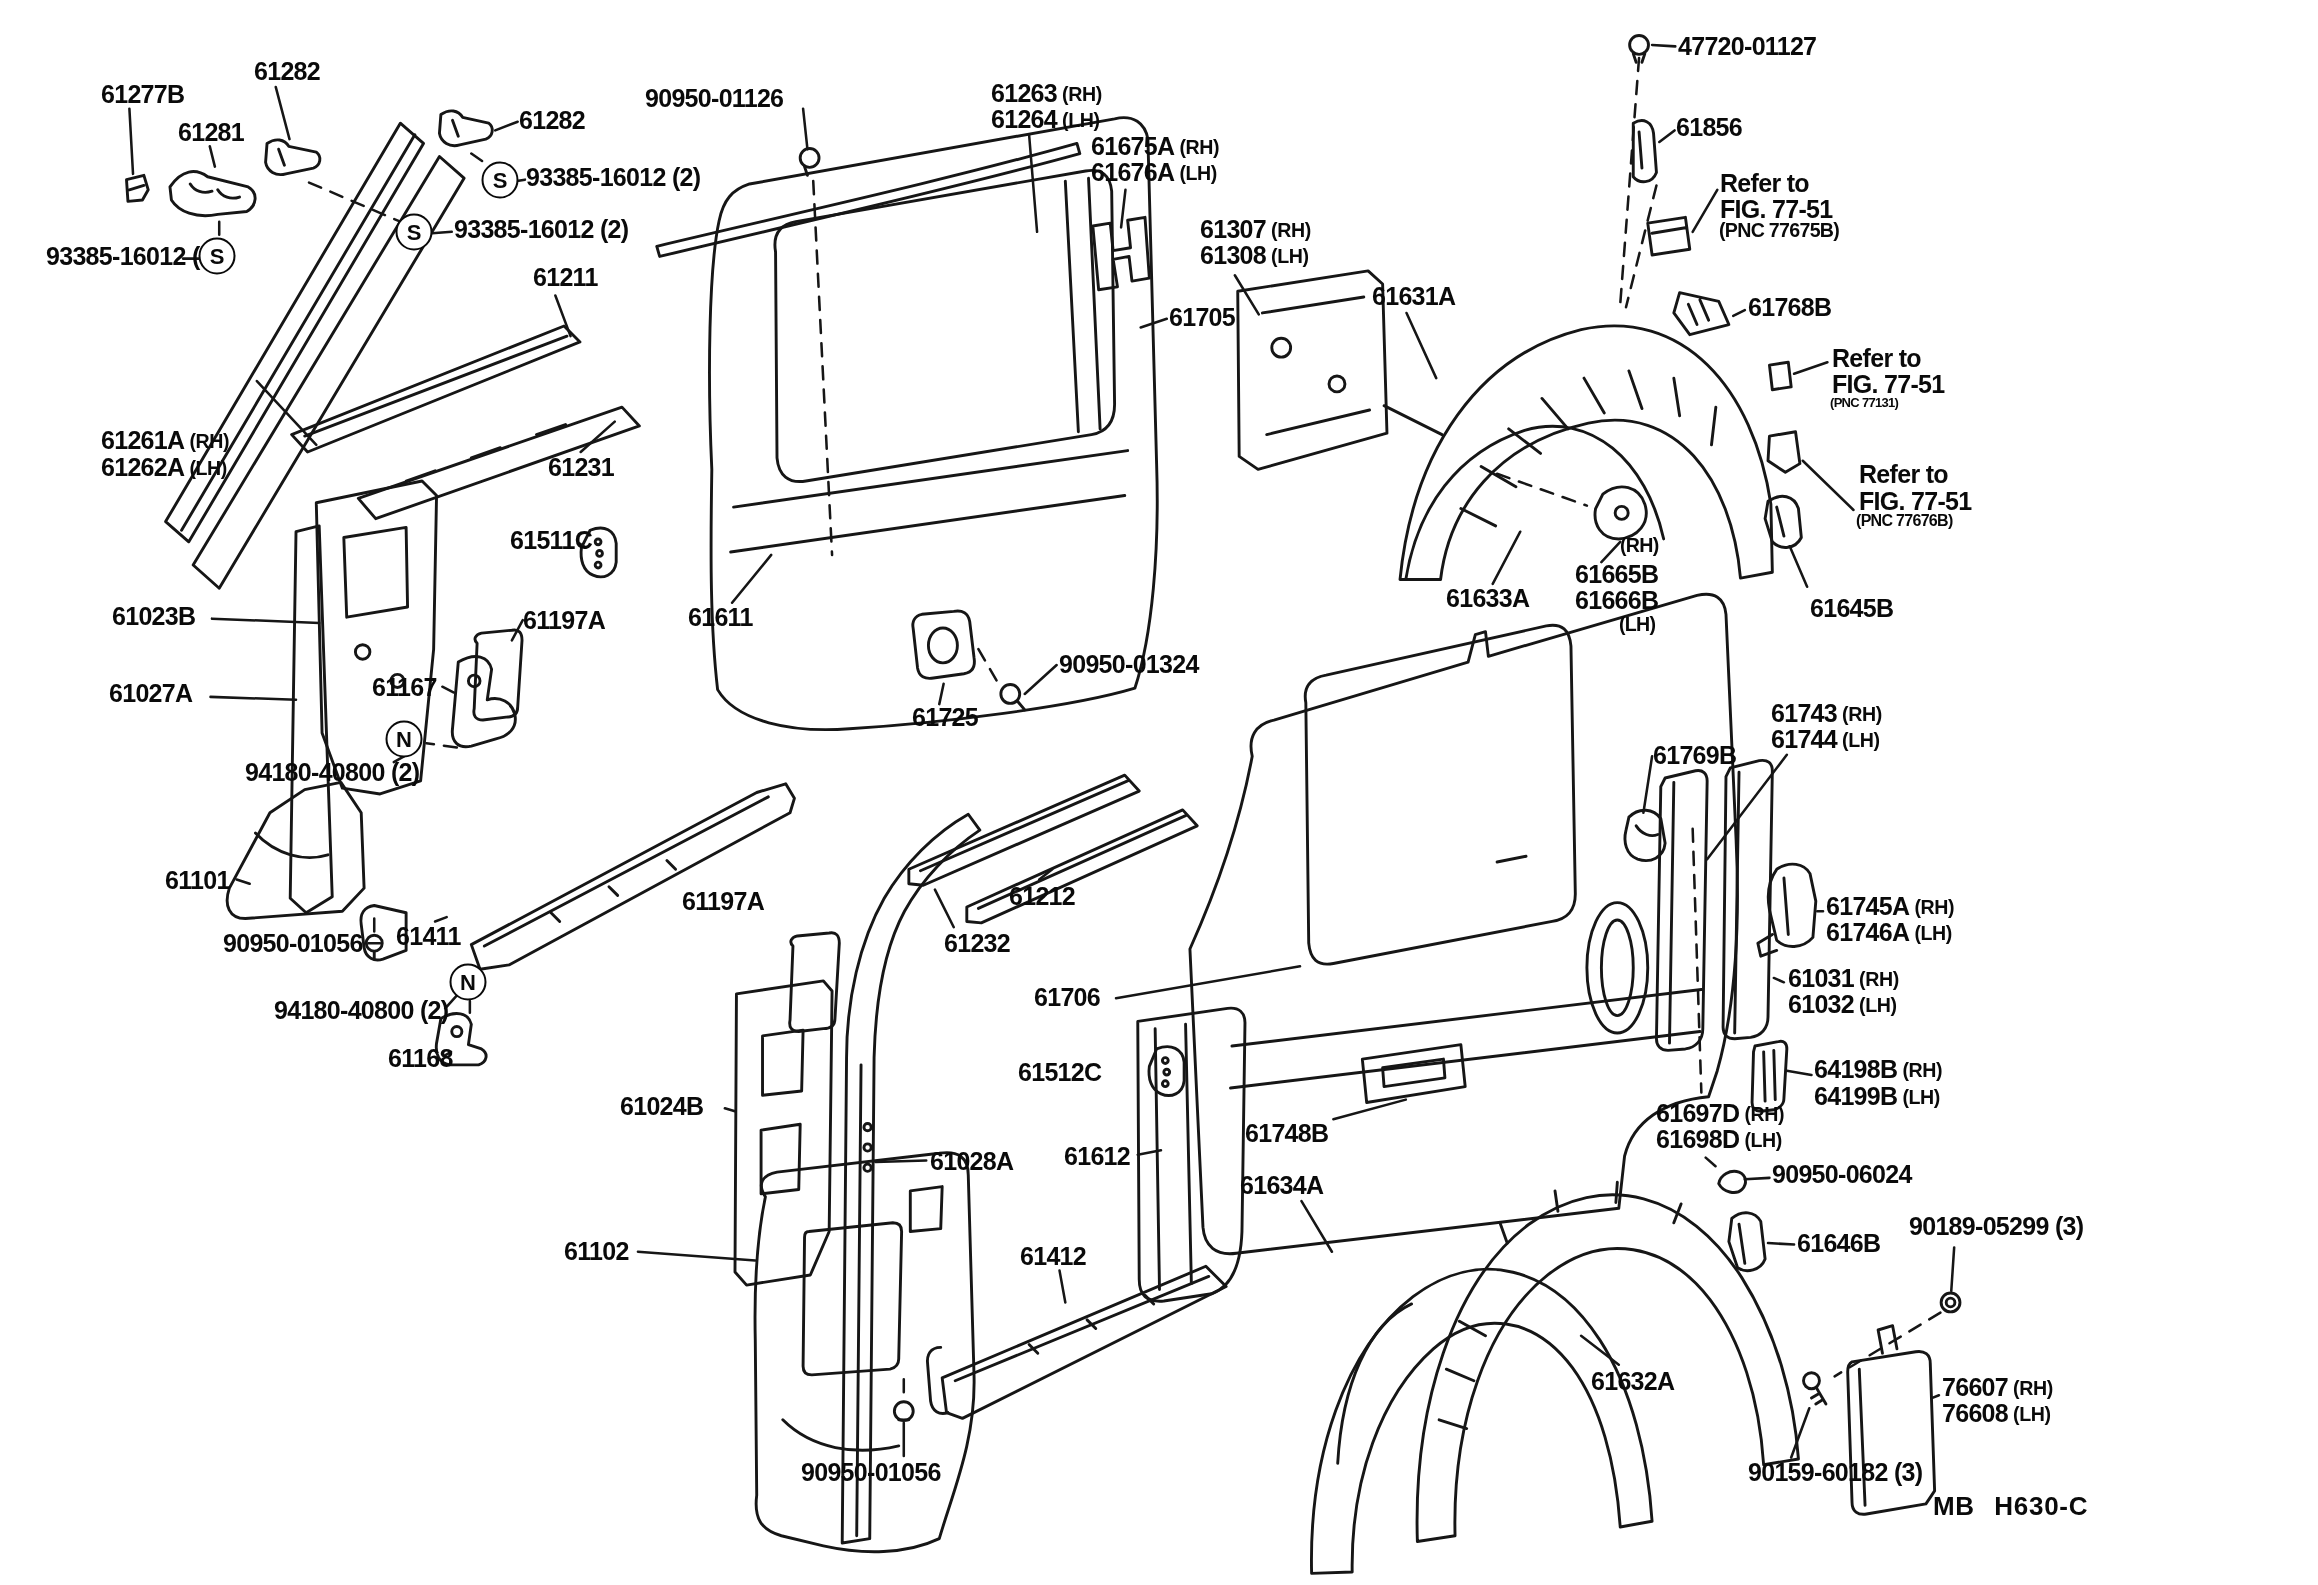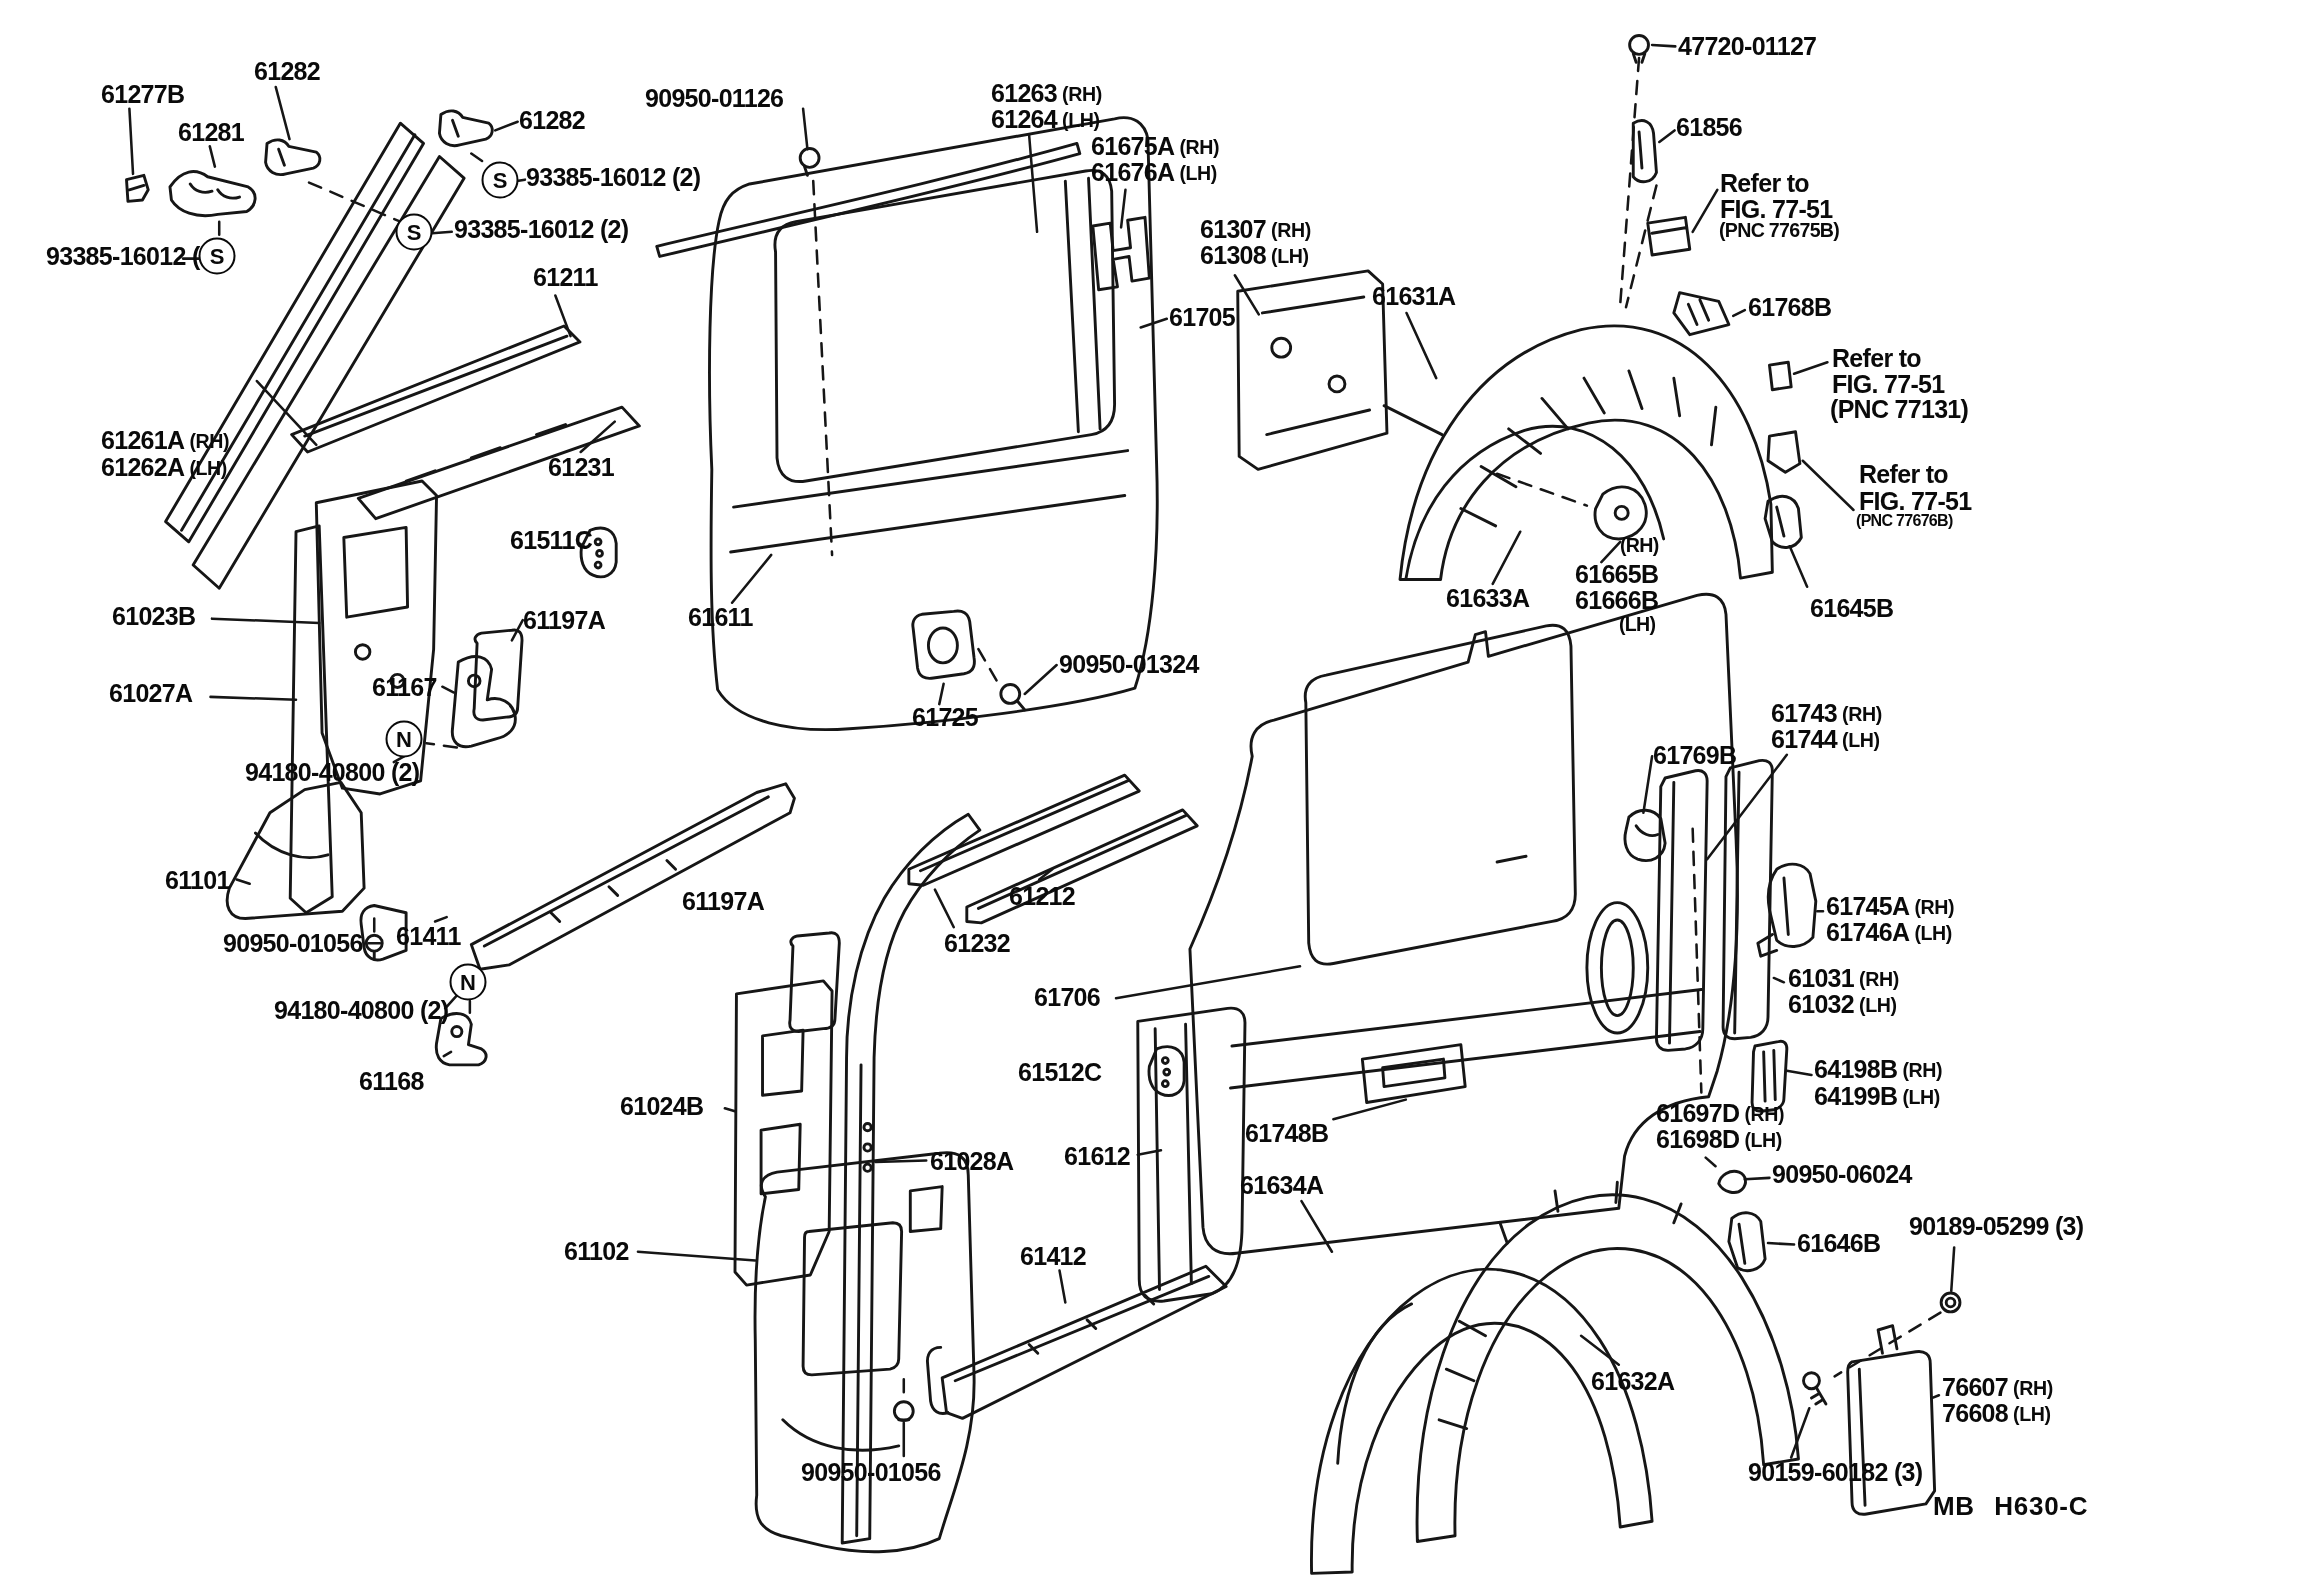--- a/index.html
+++ b/index.html
@@ -313,21 +313,21 @@
       <div class="lbl" style="left: 1200px; top: 242px;"><span class="t">61308</span><span class="sfx">(LH)</span></div>
       <div class="lbl" style="left: 1372px; top: 283px;"><span class="t">61631A</span></div>
       <div class="lbl" style="left: 1678px; top: 33px;"><span class="t">47720-01127</span></div>
       <div class="lbl" style="left: 1676px; top: 114px;"><span class="t">61856</span></div>
       <div class="lbl" style="left: 1720px; top: 170px;"><span class="t">Refer to</span></div>
       <div class="lbl" style="left: 1720px; top: 196px;"><span class="t">FIG. 77-51</span></div>
       <div class="lbl" style="left: 1719px; top: 220px; font-size: 19.6px;"><span class="t">(PNC 77675B)</span></div>
       <div class="lbl" style="left: 1748px; top: 294px;"><span class="t">61768B</span></div>
       <div class="lbl" style="left: 1832px; top: 345px;"><span class="t">Refer to</span></div>
       <div class="lbl" style="left: 1832px; top: 371px;"><span class="t">FIG. 77-51</span></div>
-      <div class="lbl" style="left: 1830px; top: 396px; font-size: 25px;"><span class="t">(PNC 77131)</span></div>
+      <div class="lbl" style="left: 1830px; top: 396px; font-size: 13px;"><span class="t">(PNC 77131)</span></div>
       <div class="lbl" style="left: 1859px; top: 461px;"><span class="t">Refer to</span></div>
       <div class="lbl" style="left: 1859px; top: 488px;"><span class="t">FIG. 77-51</span></div>
       <div class="lbl" style="left: 1856px; top: 513px; font-size: 16px;"><span class="t">(PNC 77676B)</span></div>
       <div class="lbl" style="left: 1810px; top: 578px; margin-top: 17px;"><span class="t">61645B</span></div>
       <div class="lbl" style="left: 533px; top: 264px;"><span class="t">61211</span></div>
       <div class="lbl" style="left: 1169px; top: 304px;"><span class="t">61705</span></div>
       <div class="lbl" style="left: 101px; top: 427px;"><span class="t">61261A</span><span class="sfx">(RH)</span></div>
       <div class="lbl" style="left: 101px; top: 454px;"><span class="t">61262A</span><span class="sfx">(LH)</span></div>
       <div class="lbl" style="left: 548px; top: 454px;"><span class="t">61231</span></div>
       <div class="lbl" style="left: 510px; top: 527px;"><span class="t">61511C</span></div>
@@ -341,21 +341,21 @@
       <div class="lbl" style="left: 1059px; top: 651px;"><span class="t">90950-01324</span></div>
       <div class="lbl" style="left: 1446px; top: 585px;"><span class="t">61633A</span></div>
       <div class="lbl" style="left: 1620px; top: 535px; font-size: 19.6px;"><span class="t">(RH)</span></div>
       <div class="lbl" style="left: 1575px; top: 561px;"><span class="t">61665B</span></div>
       <div class="lbl" style="left: 1575px; top: 587px;"><span class="t">61666B</span></div>
       <div class="lbl" style="left: 1619px; top: 614px; font-size: 19.6px;"><span class="t">(LH)</span></div>
       <div class="lbl" style="left: 165px; top: 867px;"><span class="t">61101</span></div>
       <div class="lbl" style="left: 223px; top: 930px;"><span class="t">90950-01056</span></div>
       <div class="lbl" style="left: 396px; top: 923px;"><span class="t">61411</span></div>
       <div class="lbl" style="left: 274px; top: 997px;"><span class="t">94180-40800 (2)</span></div>
-      <div class="lbl" style="left: 359px; top: 1045px; margin-top: 23px;"><span class="t">61168</span></div>
+      <div class="lbl" style="left: 388px; top: 1045px;"><span class="t">61168</span></div>
       <div class="lbl" style="left: 620px; top: 1093px;"><span class="t">61024B</span></div>
       <div class="lbl" style="left: 682px; top: 888px;"><span class="t">61197A</span></div>
       <div class="lbl" style="left: 1009px; top: 883px;"><span class="t">61212</span></div>
       <div class="lbl" style="left: 944px; top: 930px;"><span class="t">61232</span></div>
       <div class="lbl" style="left: 1034px; top: 984px;"><span class="t">61706</span></div>
       <div class="lbl" style="left: 1018px; top: 1059px;"><span class="t">61512C</span></div>
       <div class="lbl" style="left: 1064px; top: 1143px;"><span class="t">61612</span></div>
       <div class="lbl" style="left: 930px; top: 1148px;"><span class="t">61028A</span></div>
       <div class="lbl" style="left: 564px; top: 1238px;"><span class="t">61102</span></div>
       <div class="lbl" style="left: 1020px; top: 1243px;"><span class="t">61412</span></div>

